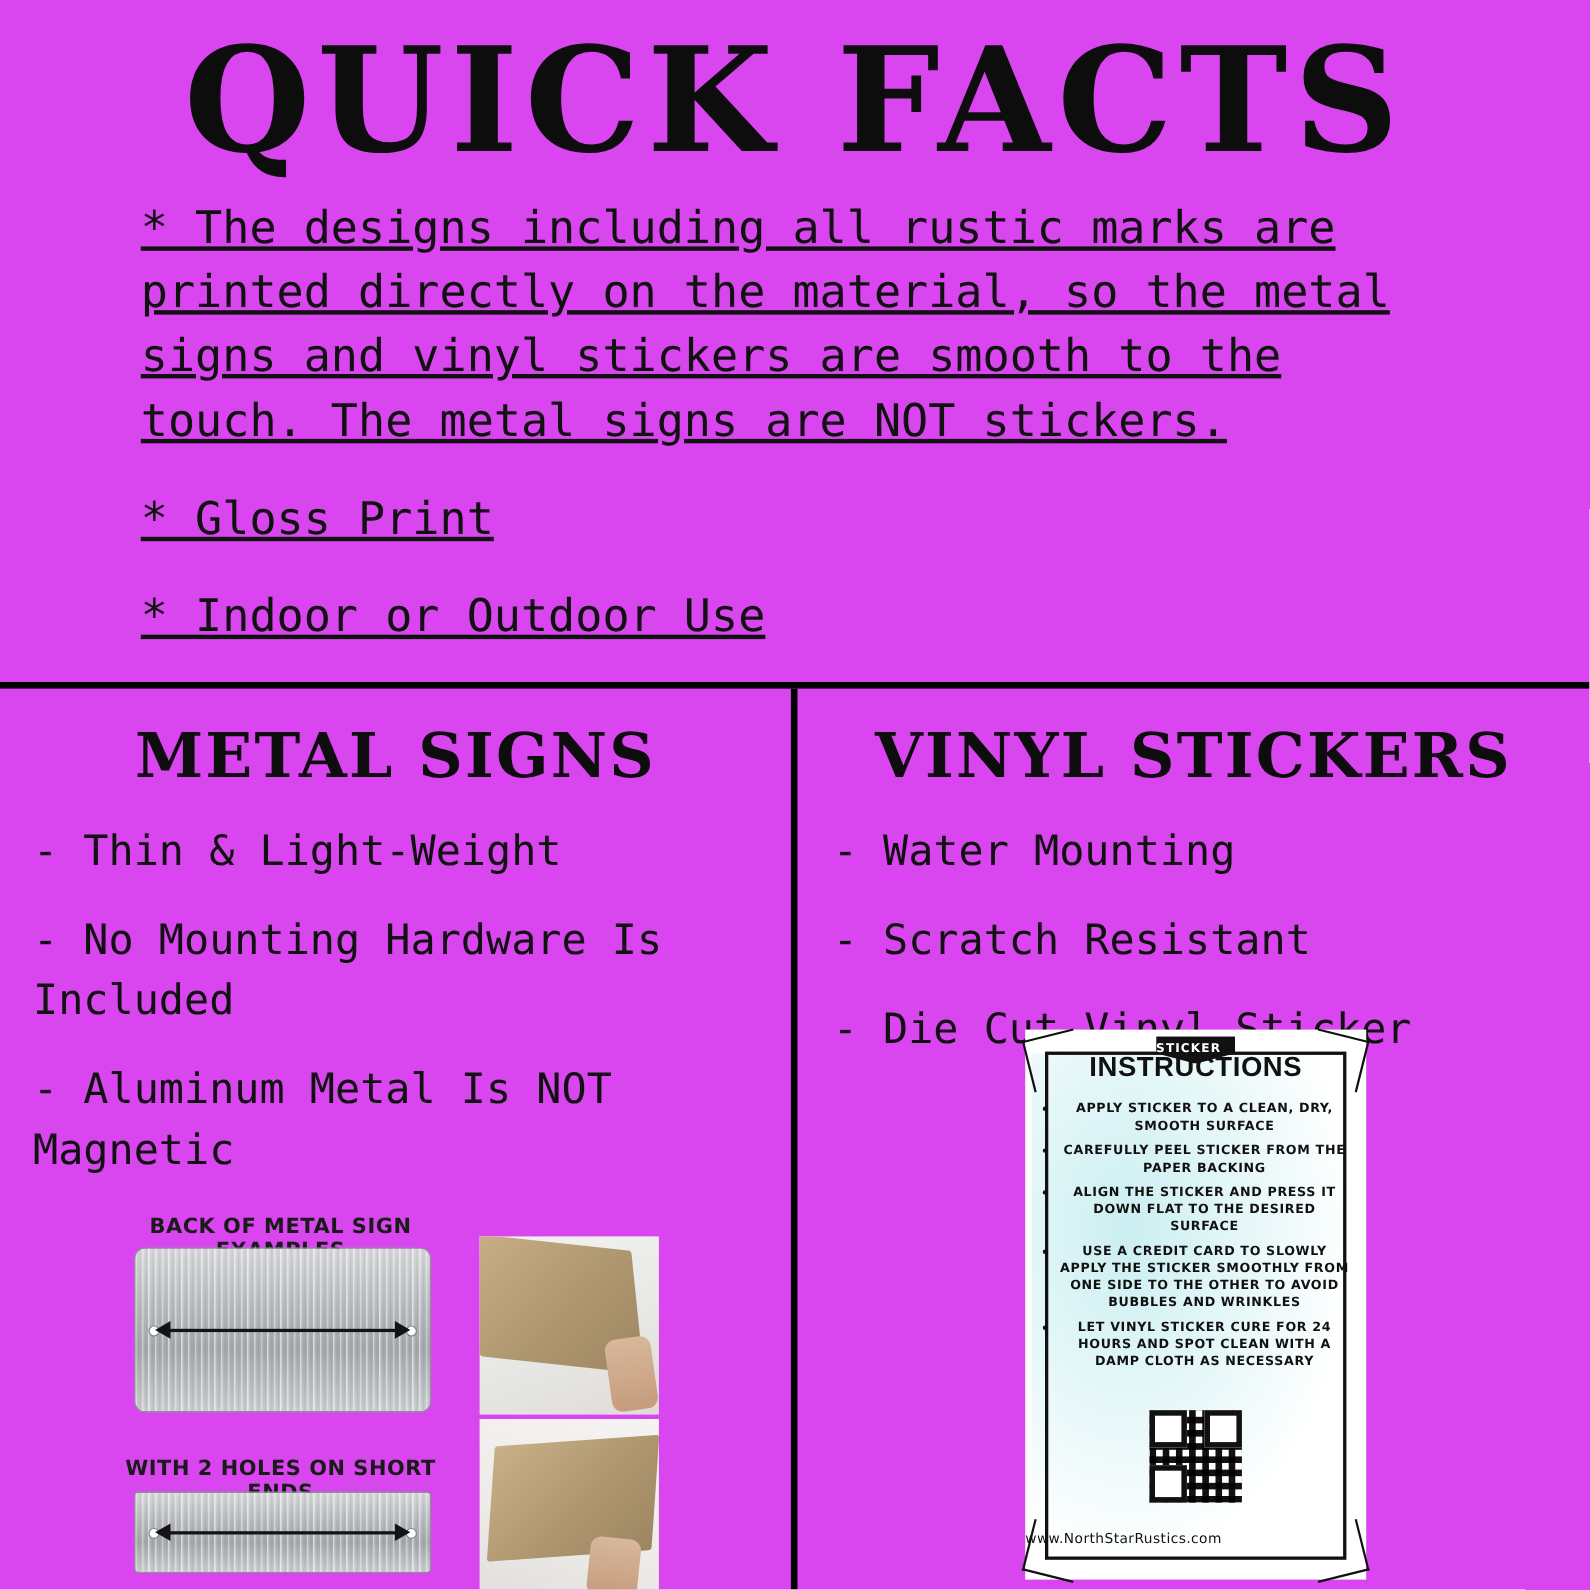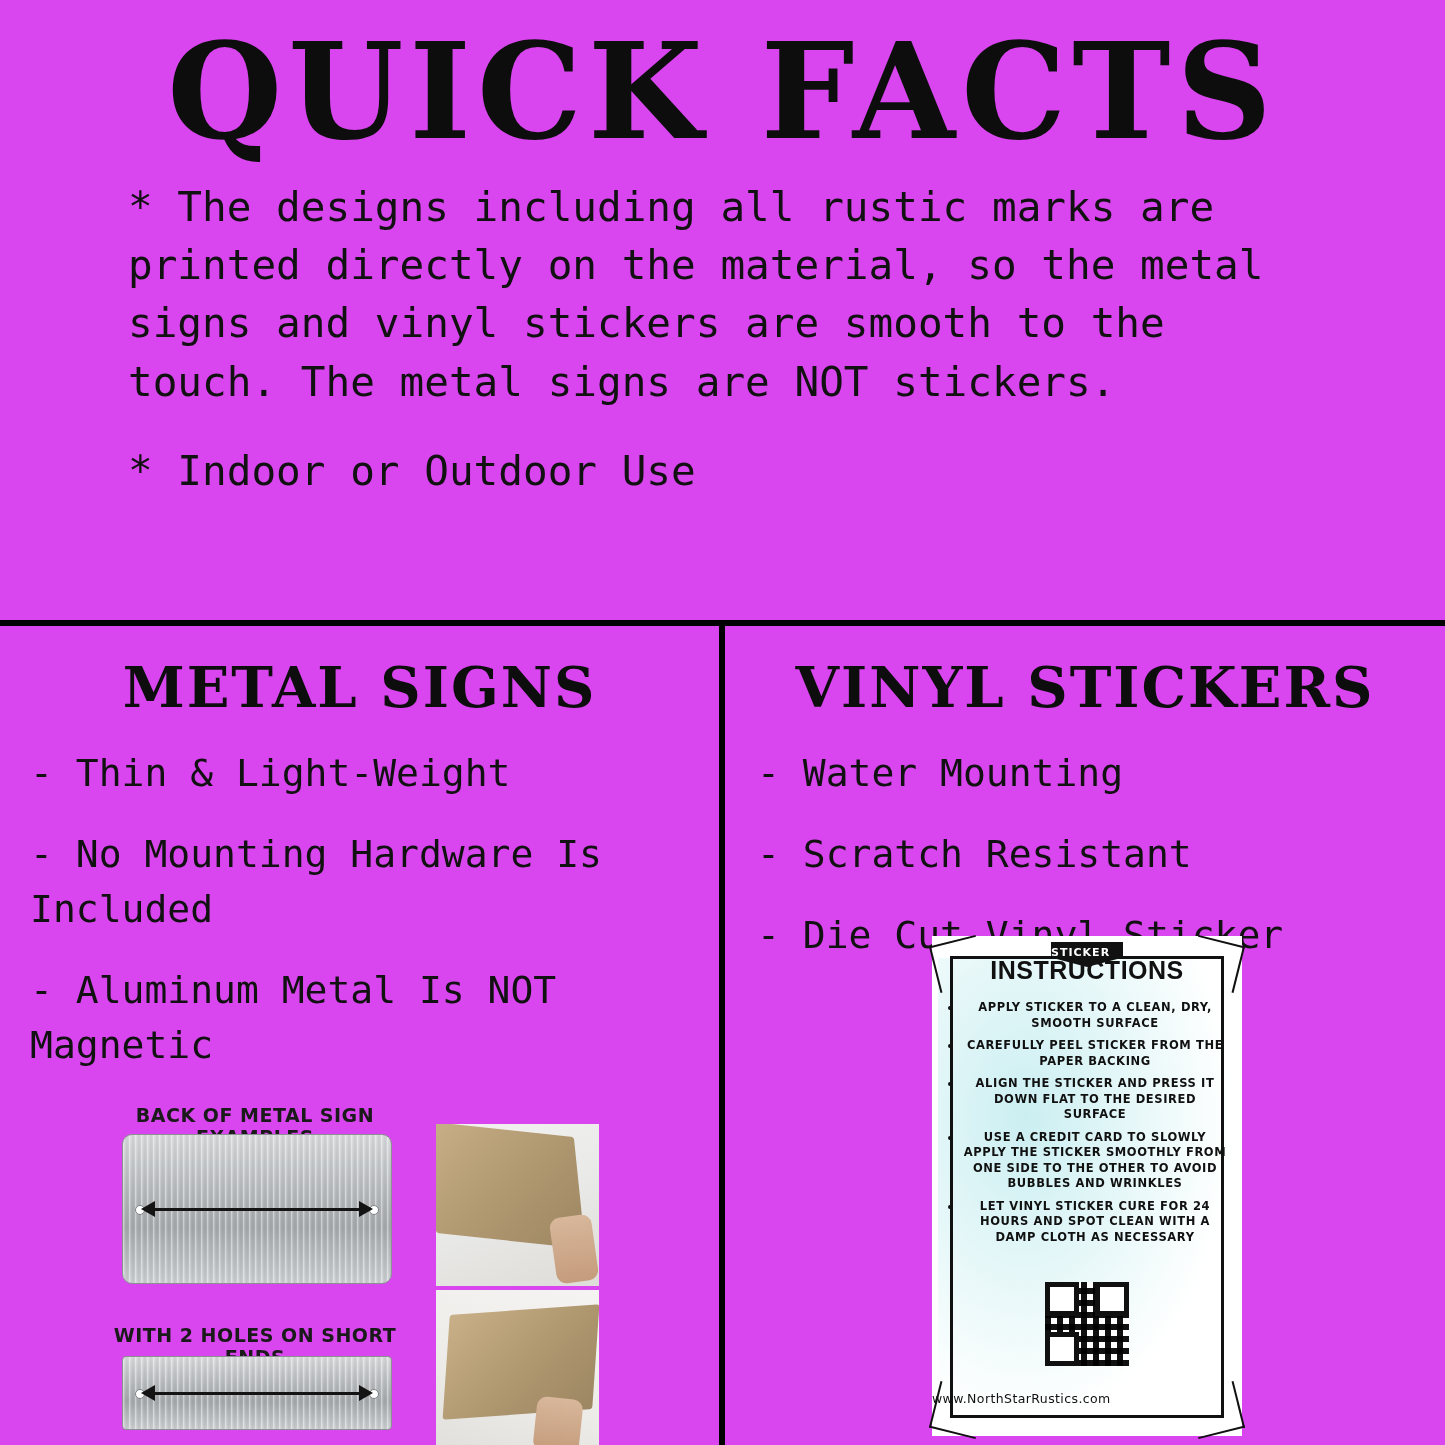--- a/index.html
+++ b/index.html
@@ -34,20 +34,21 @@
     font-size: 132px;
     letter-spacing: 6px;
     text-align: center;
     line-height: 1.0;
     margin: 0;
     padding-top: 26px;
     color: #0d0d0d;
   }
   .fact-block {
     padding: 0 118px 0 128px;
+    text-decoration: underline;
   }
   .fact-main {
     font-family: "DejaVu Sans Mono", monospace;
     font-size: 41px;
     line-height: 1.42;
     margin: 0;
     padding-top: 20px;
     letter-spacing: 0px;
     color: #111111;
   }
@@ -337,20 +338,21 @@
 </style>
 </head>
 <body>
 
 <div class="page">
 
   <div class="top-section">
     <h1 class="main-title">QUICK FACTS</h1>
     <div class="fact-block">
       <p class="fact-main">* The designs including all rustic marks are printed directly on the material, so the metal signs and vinyl stickers are smooth to the touch. The metal signs are NOT stickers.</p>
+      <p class="fact-line">* Gloss Print</p>
       <p class="fact-line">* Indoor or Outdoor Use</p>
     </div>
   </div>
 
   <div class="h-divider"></div>
   <div class="v-divider"></div>
 
   <div class="col col-left">
     <h2 class="col-title">METAL SIGNS</h2>
     <p class="bullet">- Thin &amp; Light-Weight</p>

